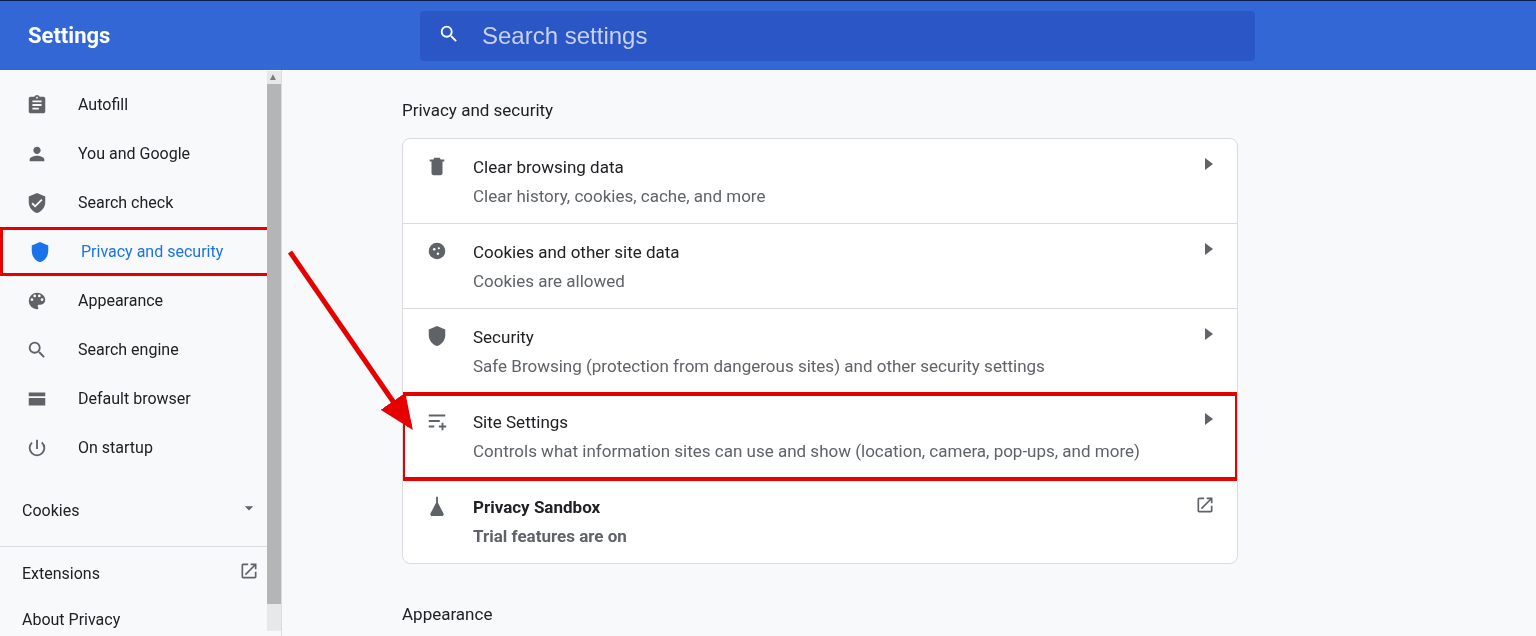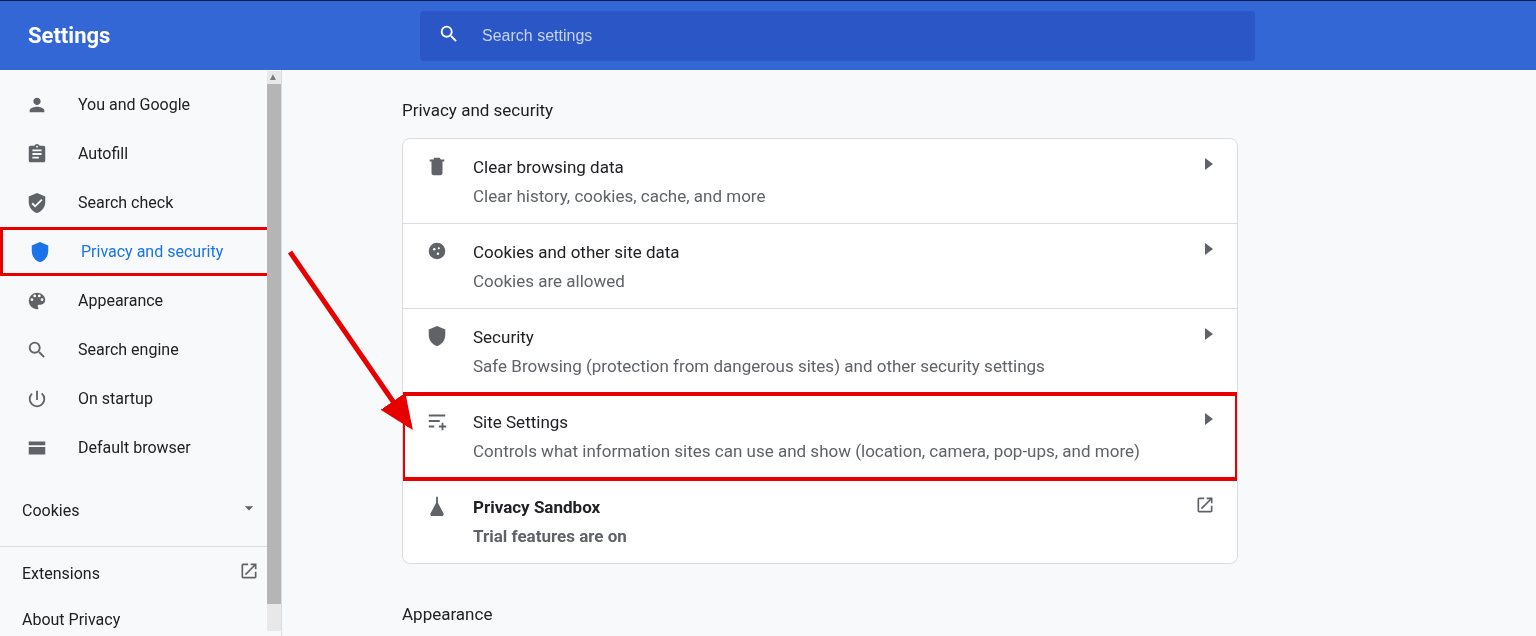--- a/index.html
+++ b/index.html
@@ -46,21 +46,21 @@
     align-items: center;
     padding: 0 18px;
     gap: 20px;
   }
   .search-wrap svg { width: 22px; height: 22px; }
   .search-input {
     flex: 1;
     background: transparent;
     border: none;
     outline: none;
-    font-size: 16px;
+    font-size: 24px;
     color: #f9a8d4;
   }
   .search-input::placeholder { color: #c8d2ef; }
 
   
   .body {
     display: flex;
     position: relative;
   }
   .sidebar {
@@ -204,36 +204,36 @@
 
   <div class="sidebar">
     <div class="scrollbar-track"></div>
     <div class="scrollbar-thumb"></div>
     <span class="scrollbar-arrow up">▲</span>
     <span class="scrollbar-arrow down">▼</span>
 
     <div class="nav-item">
       <span class="ico">
             <svg viewBox="0 0 24 24">
+              <path d="M19 3h-4.18C14.4 1.84 13.3 1 12 1s-2.4.84-2.82 2H5c-1.1 0-2 .9-2 2v14c0 1.1.9 2 2 2h14c1.1 0 2-.9 2-2V5c0-1.1-.9-2-2-2zm-7 0c.55 0 1 .45 1 1s-.45 1-1 1-1-.45-1-1 .45-1 1-1zM7 7h10v2H7zm0 4h10v2H7zm0 4h7v2H7z"></path>
+            </svg>
+          </span>
+      <span>Autofill</span>
+    </div>
+    <div class="nav-item">
+      <span class="ico">
+            <svg viewBox="0 0 24 24">
               <path d="M12 12c2.21 0 4-1.79 4-4s-1.79-4-4-4-4 1.79-4 4 1.79 4 4 4zm0 2c-2.67 0-8 1.34-8 4v2h16v-2c0-2.66-5.33-4-8-4z"></path>
             </svg>
           </span>
       <span>You and Google</span>
     </div>
     <div class="nav-item">
       <span class="ico">
             <svg viewBox="0 0 24 24">
-              <path d="M19 3h-4.18C14.4 1.84 13.3 1 12 1s-2.4.84-2.82 2H5c-1.1 0-2 .9-2 2v14c0 1.1.9 2 2 2h14c1.1 0 2-.9 2-2V5c0-1.1-.9-2-2-2zm-7 0c.55 0 1 .45 1 1s-.45 1-1 1-1-.45-1-1 .45-1 1-1zM7 7h10v2H7zm0 4h10v2H7zm0 4h7v2H7z"></path>
-            </svg>
-          </span>
-      <span>Autofill</span>
-    </div>
-    <div class="nav-item">
-      <span class="ico">
-            <svg viewBox="0 0 24 24">
               <path d="M12 1 3 5v6c0 5.55 3.84 10.74 9 12 5.16-1.26 9-6.45 9-12V5l-9-4zm-2 16-4-4 1.41-1.41L10 14.17l6.59-6.59L18 9l-8 8z"></path>
             </svg>
           </span>
       <span>Search check</span>
     </div>
     <div class="nav-item active highlight">
       <span class="ico">
             <svg viewBox="0 0 24 24">
               <path d="M12 1 3 5v6c0 5.55 3.84 10.74 9 12 5.16-1.26 9-6.45 9-12V5l-9-4z"></path>
             </svg>
@@ -252,32 +252,32 @@
       <span class="ico">
             <svg viewBox="0 0 24 24">
               <path d="M15.5 14h-.79l-.28-.27A6.471 6.471 0 0016 9.5 6.5 6.5 0 109.5 16a6.471 6.471 0 004.23-1.57l.27.28v.79l5 4.99L20.49 19l-4.99-5zm-6 0C7.01 14 5 11.99 5 9.5S7.01 5 9.5 5 14 7.01 14 9.5 11.99 14 9.5 14z"></path>
             </svg>
           </span>
       <span>Search engine</span>
     </div>
     <div class="nav-item">
       <span class="ico">
             <svg viewBox="0 0 24 24">
+              <path d="M3 5h18v4H3zM3 11h18v8H3z"></path>
+            </svg>
+          </span>
+      <span>Default browser</span>
+    </div>
+    <div class="nav-item">
+      <span class="ico">
+            <svg viewBox="0 0 24 24">
               <path d="M13 3h-2v10h2V3zm4.83 2.17-1.42 1.42A6.92 6.92 0 0 1 19 12a7 7 0 1 1-14 0c0-2.05.88-3.9 2.29-5.21L5.87 5.37A8.93 8.93 0 0 0 3 12a9 9 0 1 0 18 0 8.93 8.93 0 0 0-3.17-6.83z"></path>
             </svg>
           </span>
       <span>On startup</span>
-    </div>
-    <div class="nav-item">
-      <span class="ico">
-            <svg viewBox="0 0 24 24">
-              <path d="M3 5h18v4H3zM3 11h18v8H3z"></path>
-            </svg>
-          </span>
-      <span>Default browser</span>
     </div>
 
     <div style="height:12px"></div>
     <div class="nav-simple">
       <span>Cookies</span>
       <span class="ico"><svg viewBox="0 0 24 24">
               <path d="M7 10l5 5 5-5z"></path>
             </svg></span>
     </div>
     <div class="nav-divider"></div>

